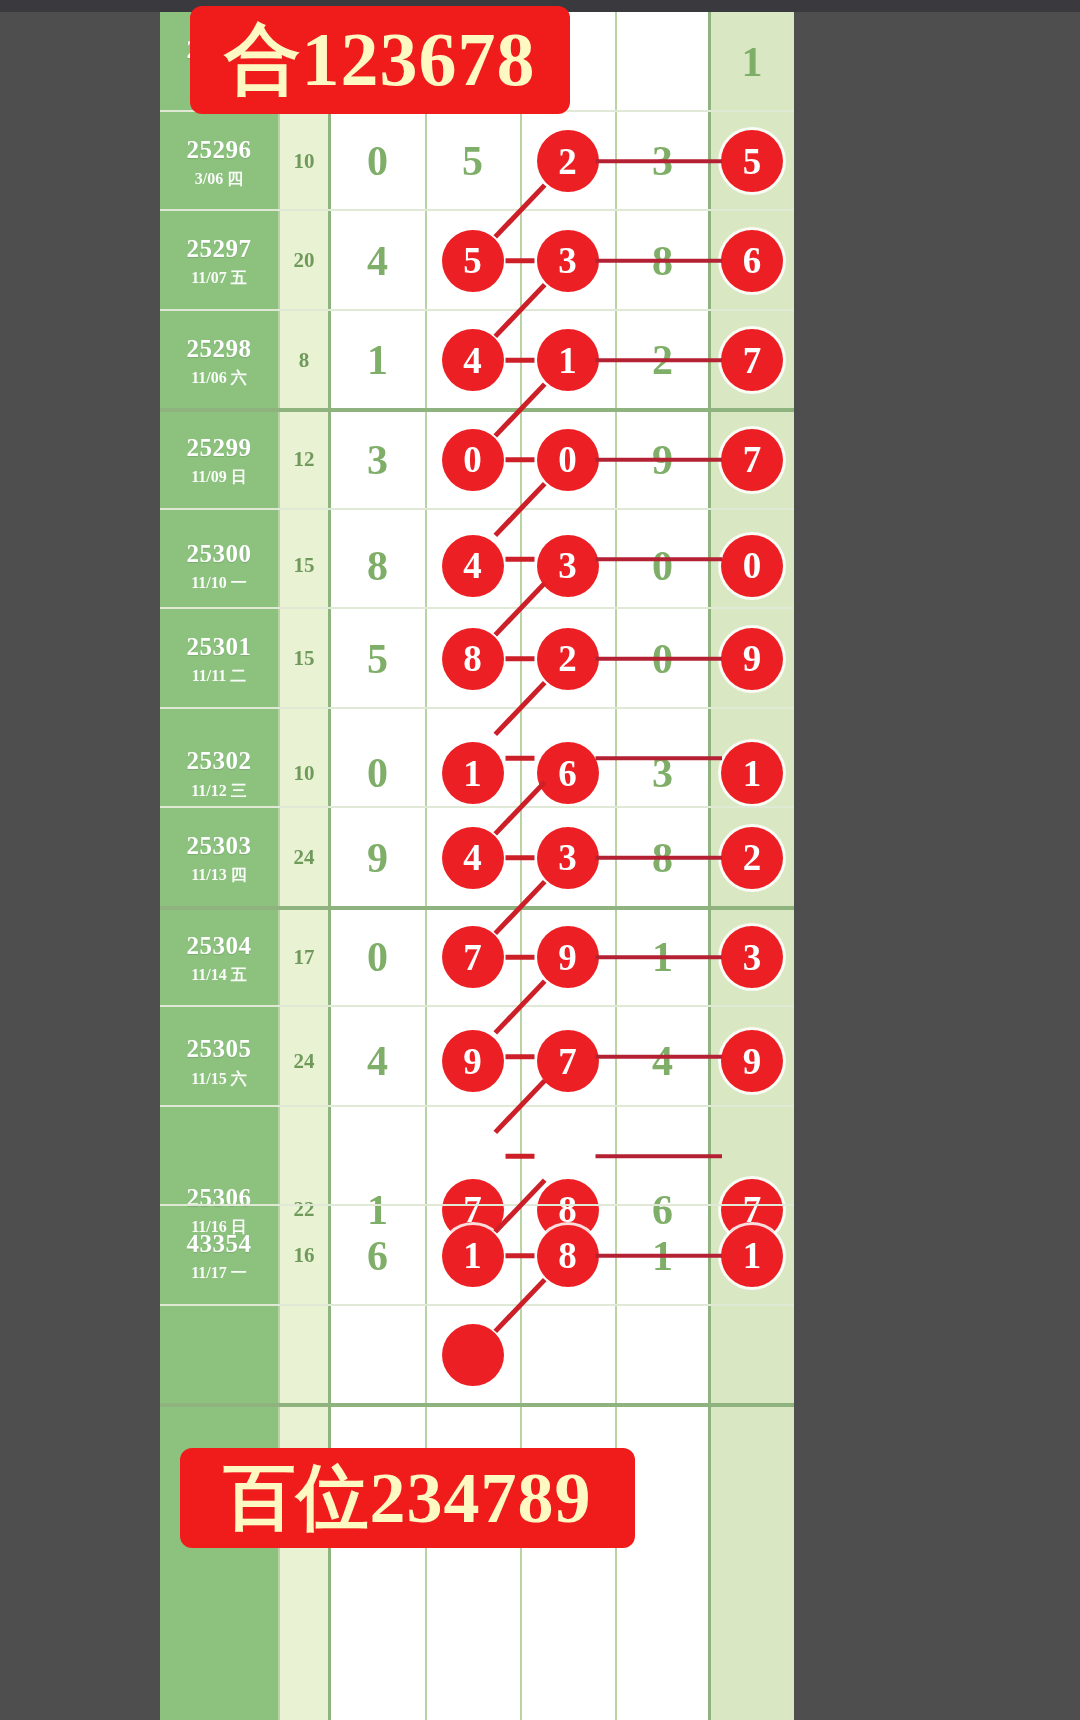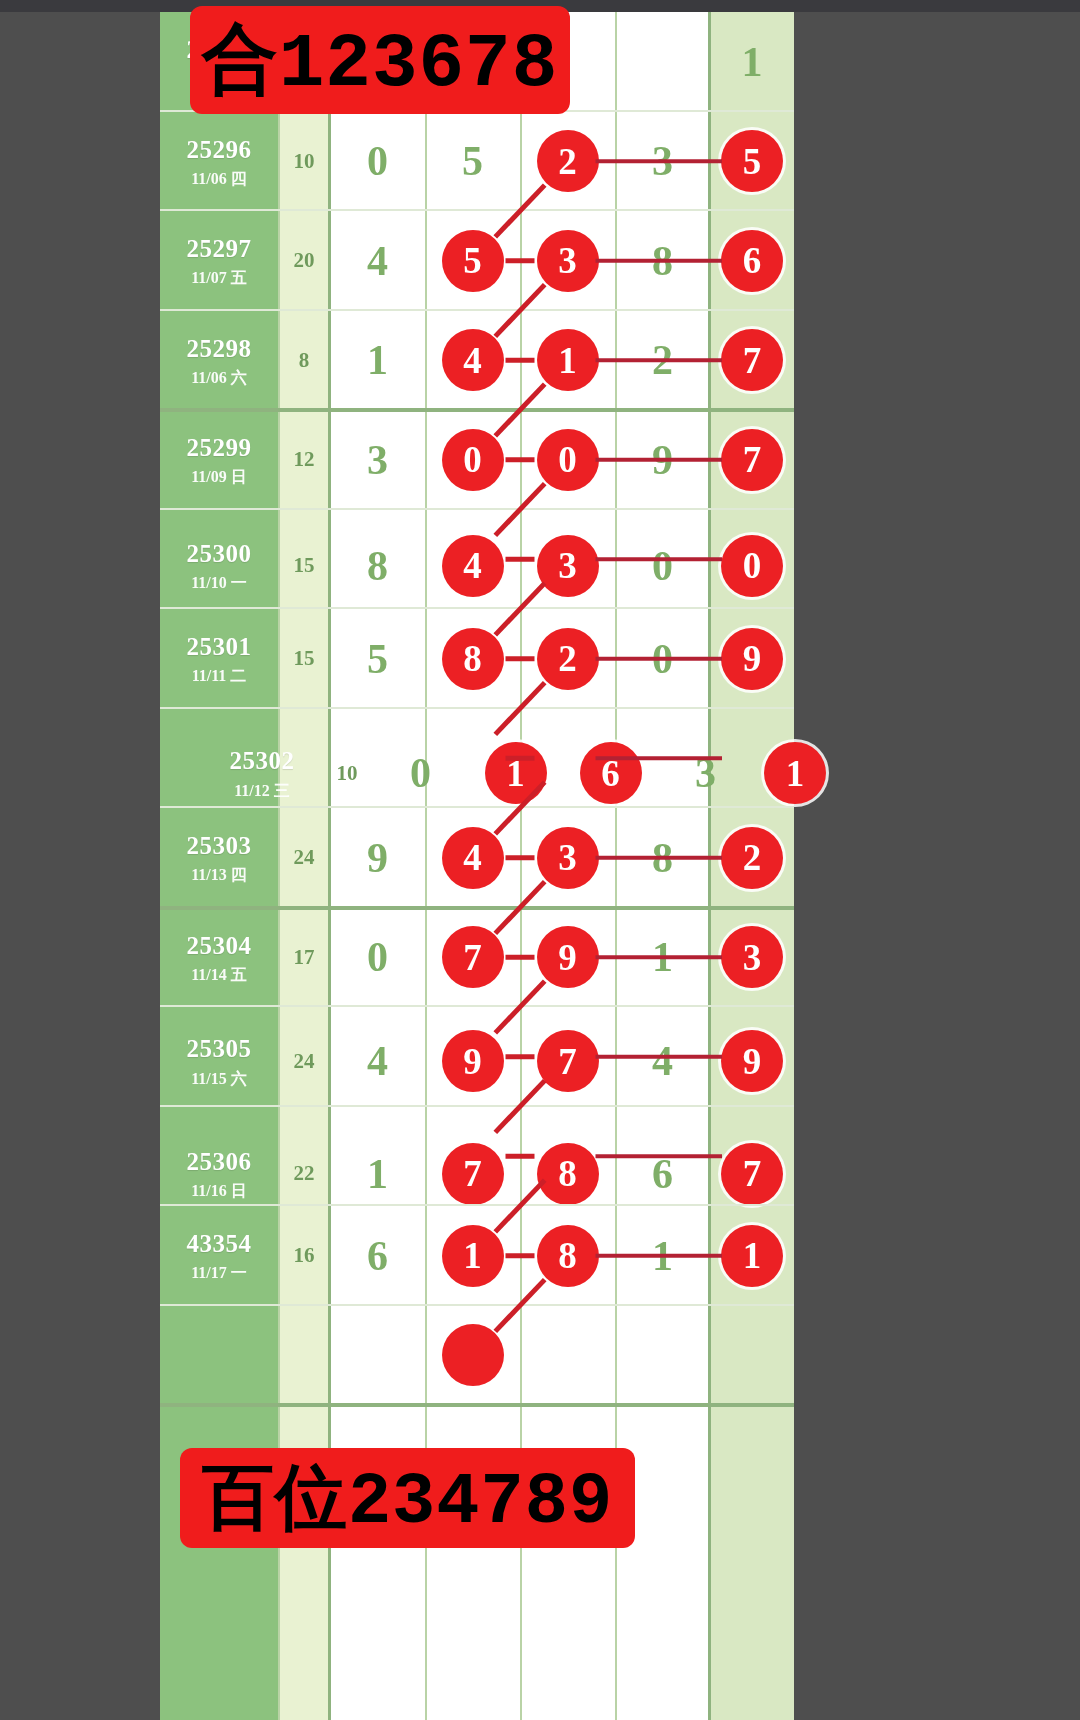--- a/index.html
+++ b/index.html
@@ -56,23 +56,23 @@
 
   
   .hline{position:absolute;left:0;width:634px;height:2px;background:#dfe9d6;}
   .hline.strong{height:4px;background:#8fb37f;}
 
   
   #links{position:absolute;left:0;top:0;width:634px;height:1708px;pointer-events:none;}
 
   
   .banner{
-    position:absolute;background:#f01c1c;color:#000000;border-radius:12px;
+    position:absolute;background:#f01c1c;color:#fef9c3;border-radius:12px;
     display:flex;align-items:center;justify-content:center;
-    font-family:Liberation Mono, monospace;
+    font-family:Liberation Serif, serif;
     font-weight:bold;letter-spacing:1px;white-space:nowrap;
   }
   #banner-top{left:190px;top:6px;width:380px;height:108px;font-size:76px;}
   #banner-bottom{left:180px;top:1448px;width:455px;height:100px;font-size:72px;}
 </style>
 </head>
 <body>
 
 <div id="topbar"></div>
 
@@ -103,21 +103,21 @@
           <div class="cellslot" style="left: 285px;"></div>
         </div>
         <div class="lastcell">
           <div class="plain">1</div>
         </div>
       </div>
       <div class="hline" style="top: 97.5px;"></div>
       <div class="row" style="top: 99.5px; height: 99.5px;">
         <div class="idcell">
           <div class="issue">25296</div>
-          <div class="date">11/06 四</div>
+          <div class="date">3/06 四</div>
         </div>
         <div class="sumcell">10</div>
         <div class="ballarea">
           <div class="cellslot" style="left: 0px;">
             <div class="plain">0</div>
           </div>
           <div class="cellslot" style="left: 95px;">
             <div class="plain">5</div>
           </div>
           <div class="cellslot" style="left: 190px;">
@@ -250,21 +250,21 @@
           </div>
           <div class="cellslot" style="left: 285px;">
             <div class="plain">0</div>
           </div>
         </div>
         <div class="lastcell">
           <div class="ball">9</div>
         </div>
       </div>
       <div class="hline" style="top: 694.5px;"></div>
-      <div class="row" style="top: 696.5px; height: 129px; margin-left: 43px;">
+      <div class="row" style="top: 696.5px; height: 129px;">
         <div class="idcell">
           <div class="issue">25302</div>
           <div class="date">11/12 三</div>
         </div>
         <div class="sumcell">10</div>
         <div class="ballarea">
           <div class="cellslot" style="left: 0px;">
             <div class="plain">0</div>
           </div>
           <div class="cellslot" style="left: 95px;">
@@ -350,21 +350,21 @@
           </div>
           <div class="cellslot" style="left: 285px;">
             <div class="plain">4</div>
           </div>
         </div>
         <div class="lastcell">
           <div class="ball">9</div>
         </div>
       </div>
       <div class="hline" style="top: 1092.5px;"></div>
-      <div class="row" style="top: 1107px; height: 109px;">
+      <div class="row" style="top: 1143px; height: 109px;">
         <div class="idcell">
           <div class="issue">25306</div>
           <div class="date">11/16 日</div>
         </div>
         <div class="sumcell">22</div>
         <div class="ballarea">
           <div class="cellslot" style="left: 0px;">
             <div class="plain">1</div>
           </div>
           <div class="cellslot" style="left: 95px;">

